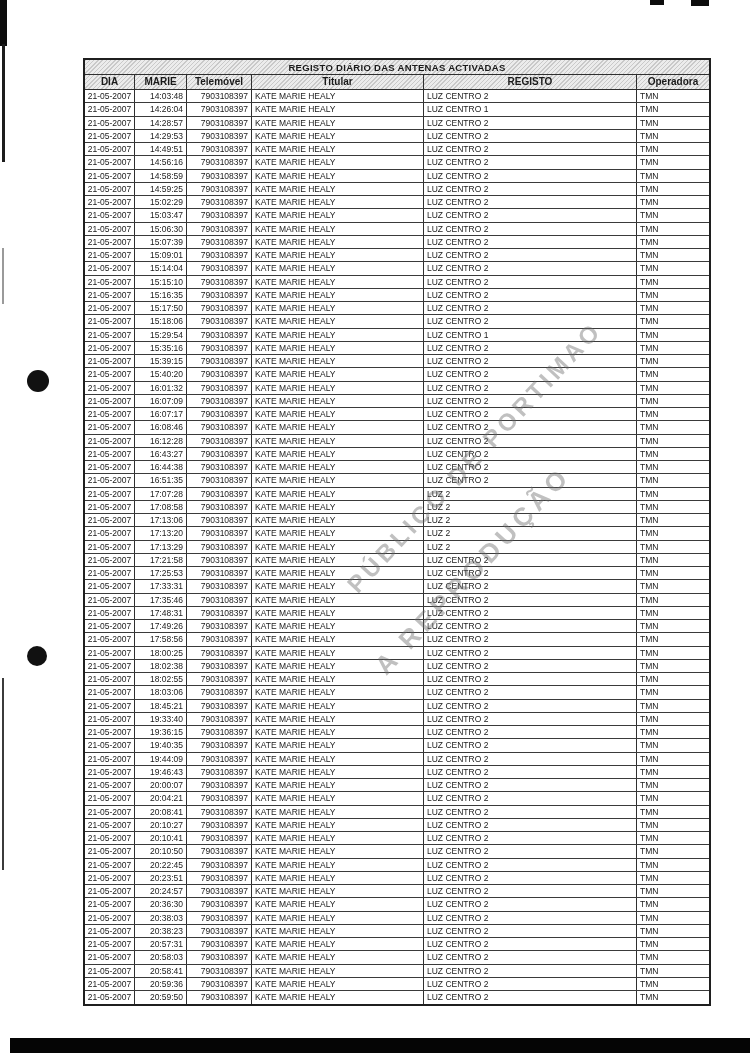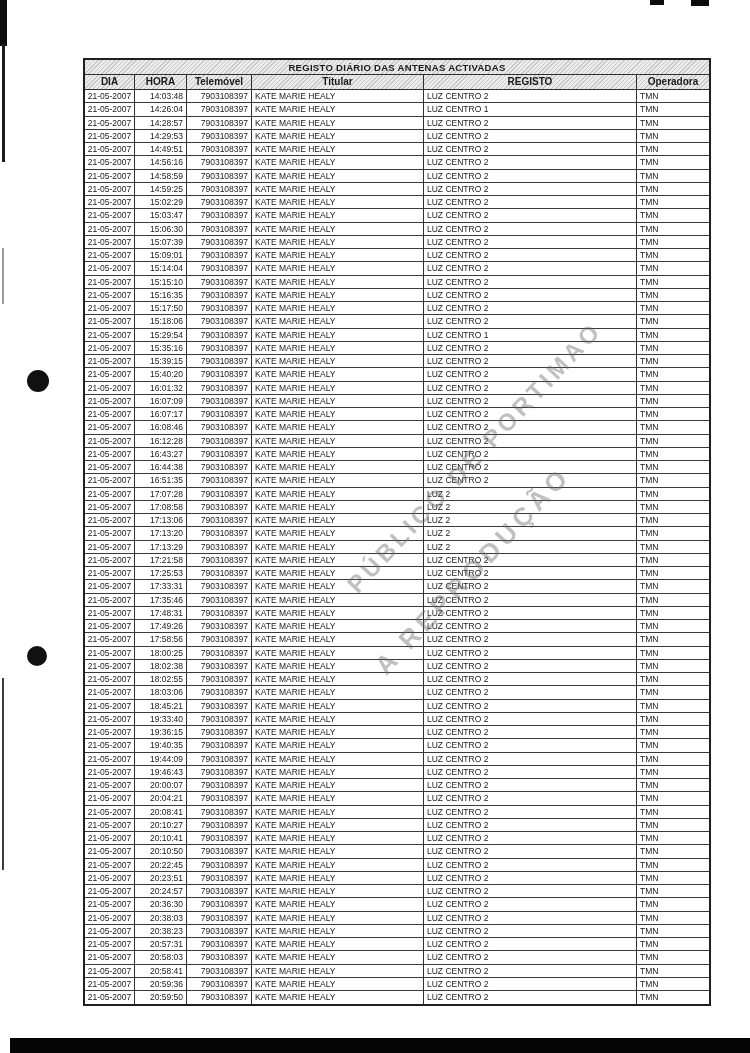--- a/index.html
+++ b/index.html
@@ -72,21 +72,21 @@
   <div class="punch" id="punch-2"></div>
   <div class="artifact" id="bottom-bar"></div>
 
   <div class="wm" id="wm1">PÚBLICO DE PORTIMAO</div>
   <div class="wm" id="wm2">A REPRODUÇÃO</div>
 
   <div id="table">
     <div id="title-row" class="hatch">REGISTO DIÁRIO DAS ANTENAS ACTIVADAS</div>
     <div id="header-row" class="trow hatch">
       <div class="cell c0">DIA</div>
-      <div class="cell c1">HORA</div>
+      <div class="cell c1">MARIE</div>
       <div class="cell c2">Telemóvel</div>
       <div class="cell c3">Titular</div>
       <div class="cell c4">REGISTO</div>
       <div class="cell c5">Operadora</div>
     </div>
     <div id="table-body">
         <div class="trow">
           <div class="cell c0">21-05-2007</div>
           <div class="cell c1">14:03:48</div>
           <div class="cell c2">7903108397</div>

